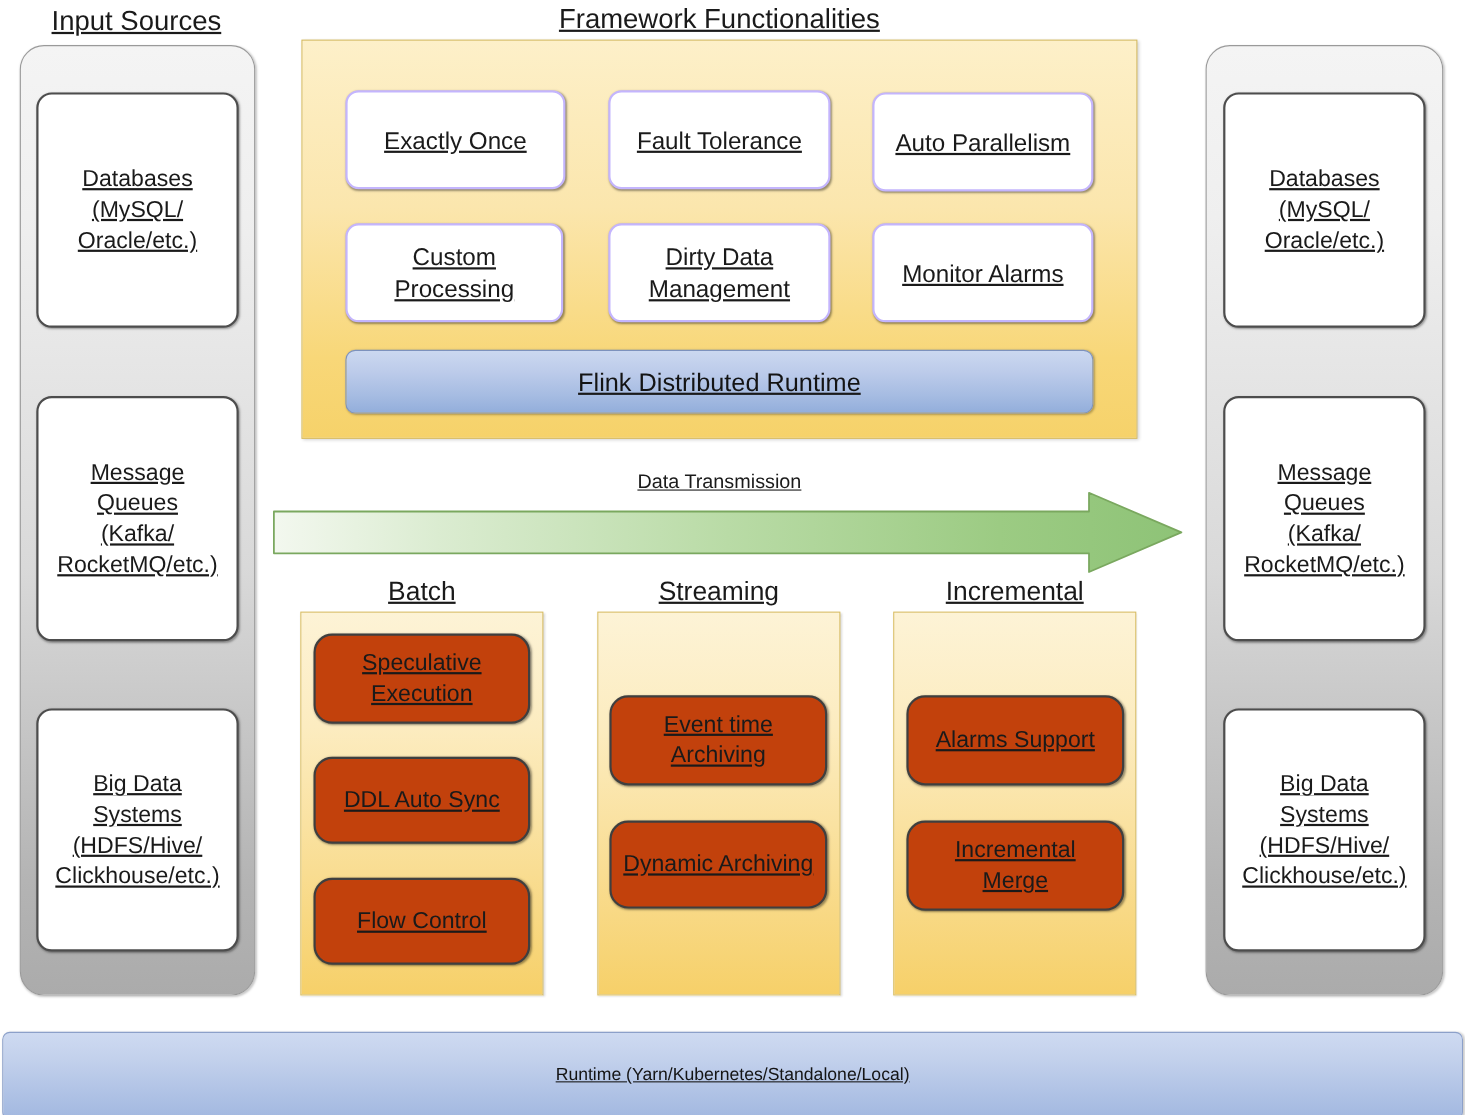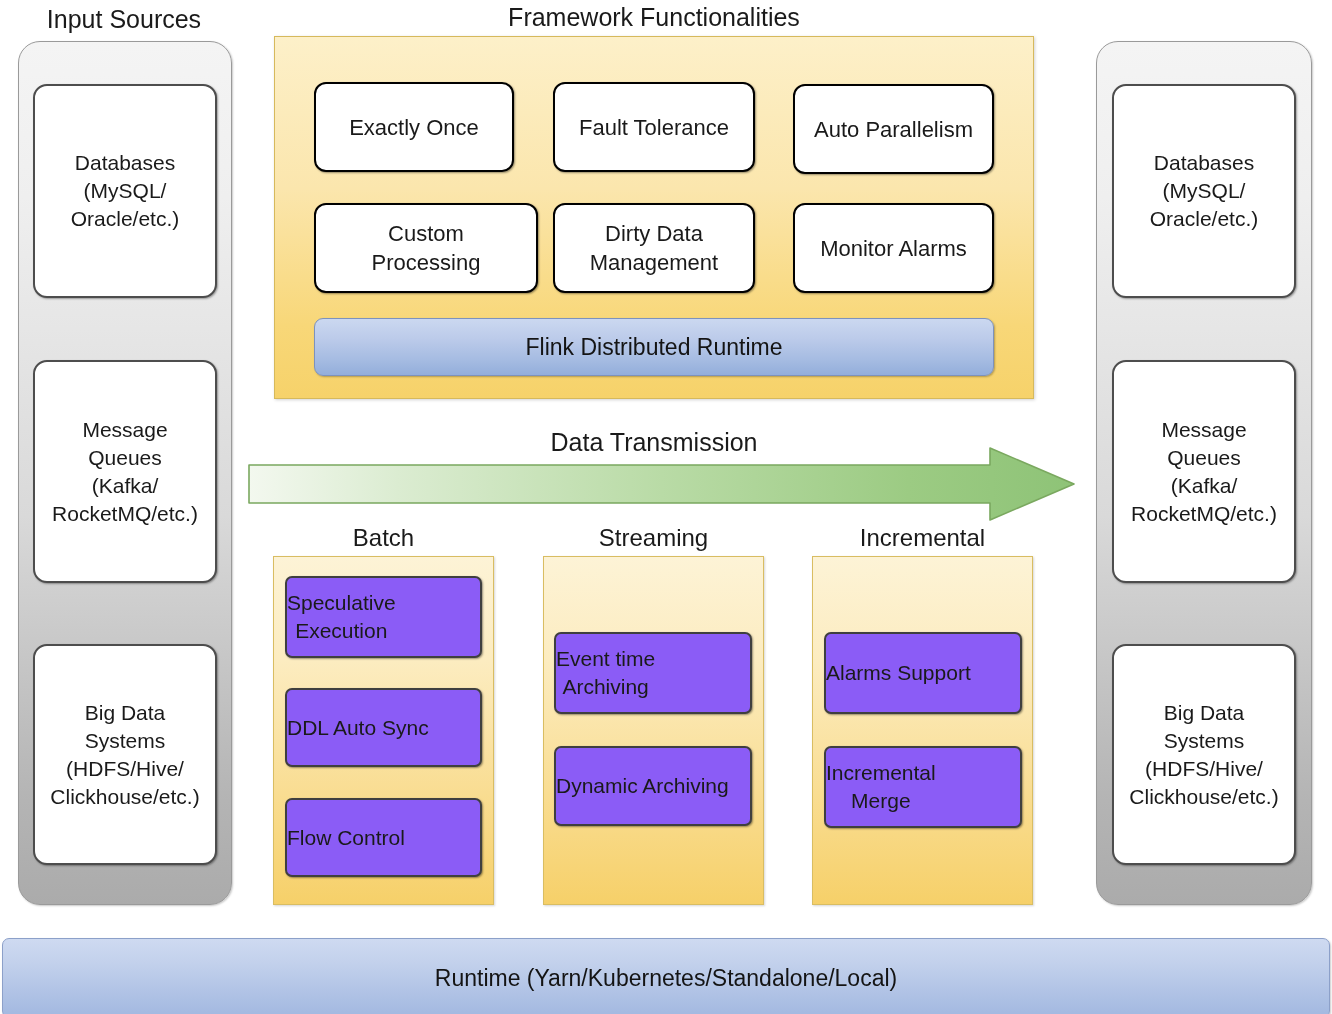--- a/index.html
+++ b/index.html
@@ -10,21 +10,21 @@
   }
   body {
     width: 1332px;
     height: 1014px;
     position: relative;
     overflow: hidden;
     font-family: "Liberation Sans", sans-serif;
     color: #1a1a1a;
     -webkit-font-smoothing: antialiased;
   }
-  .abs { position: absolute; box-sizing: border-box; }
+  .abs { position: absolute; box-sizing: border-box; text-decoration: underline; }
 
   
   .col-title {
     font-size: 25px;
     color: #1a1a1a;
     text-align: center;
     line-height: 30px;
     white-space: nowrap;
   }
 
@@ -54,21 +54,21 @@
 
   
   .yellow-panel {
     background: linear-gradient(to bottom, #fdf0c9 0%, #fbe6ad 42%, #f8d778 80%, #f6d26a 100%);
     border: 1.5px solid #d6b95c;
     box-shadow: 1px 1px 3px rgba(0,0,0,0.18);
   }
   .feat-card {
     border-radius: 12px;
     background: #ffffff;
-    border: 2px solid #000000;
+    border: 2px solid #c4b5fd;
     box-shadow: 1px 1px 2px rgba(0,0,0,0.4);
     display: flex;
     align-items: center;
     justify-content: center;
     text-align: center;
   }
   .feat-card span {
     font-size: 22px;
     line-height: 29px;
     white-space: pre-line;
@@ -86,66 +86,67 @@
     justify-content: center;
   }
   .blue-bar span {
     font-size: 23px;
     color: #141414;
     white-space: nowrap;
   }
 
   
   .arrow-label {
-    font-size: 25px;
+    font-size: 18px;
     text-align: center;
     white-space: nowrap;
   }
   .arrow-wrap svg { display: block; }
 
   
   .mode-title {
     font-size: 24px;
     text-align: center;
     white-space: nowrap;
     line-height: 26px;
   }
   .mode-panel {
     background: linear-gradient(to bottom, #fdf3d6 0%, #fcecc0 30%, #f9dd92 68%, #f6d069 100%);
     border: 1.5px solid #d9bd62;
     box-shadow: 1px 1px 2px rgba(0,0,0,0.16);
   }
   .mode-card {
-    border-radius: 7px;
-    background: #8b5cf6;
+    border-radius: 17px;
+    background: #c2410c;
     border: 2px solid #3f3f3f;
     box-shadow: 1px 1px 2px rgba(0,0,0,0.4);
     display: flex;
     align-items: center;
+    justify-content: center;
     text-align: center;
   }
   .mode-card span {
     font-size: 21px;
     line-height: 28px;
     white-space: pre-line;
     display: block;
   }
 
   
   .runtime-bar {
     border-radius: 7px;
     background: linear-gradient(to bottom, #cedaf1 0%, #c3d1ec 30%, #b2c4e6 65%, #a2b8e0 100%);
     border: 1px solid #8ca0c9;
     box-shadow: 1px 1px 2px rgba(0,0,0,0.2);
     display: flex;
     align-items: center;
     justify-content: center;
   }
   .runtime-bar span {
-    font-size: 23px;
+    font-size: 16px;
     color: #141414;
     white-space: nowrap;
   }
 </style>
 </head>
 <body>
 
 <div class="abs col-title" style="left:0px; top:4px; width:248px;">Input Sources</div>
 
 <div class="abs side-col" style="left:18px; top:41px; width:214px; height:864px;">
@@ -179,21 +180,21 @@
 <div class="abs feat-card" style="left:314px; top:82px; width:200px; height:90px;">
   <span>Exactly Once</span>
 </div>
 <div class="abs feat-card" style="left:553px; top:82px; width:202px; height:90px;">
   <span>Fault Tolerance</span>
 </div>
 <div class="abs feat-card" style="left:793px; top:84px; width:201px; height:90px;">
   <span>Auto Parallelism</span>
 </div>
 
-<div class="abs feat-card" style="left:314px; top:203px; width:224px; height:90px;text-align:center;">
+<div class="abs feat-card" style="left:314px; top:203px; width:198px; height:90px;text-align:center;">
   <span>Custom
 Processing</span>
 </div>
 <div class="abs feat-card" style="left:553px; top:203px; width:202px; height:90px;">
   <span>Dirty Data
 Management</span>
 </div>
 <div class="abs feat-card" style="left:793px; top:203px; width:201px; height:90px;">
   <span>Monitor Alarms</span>
 </div>

